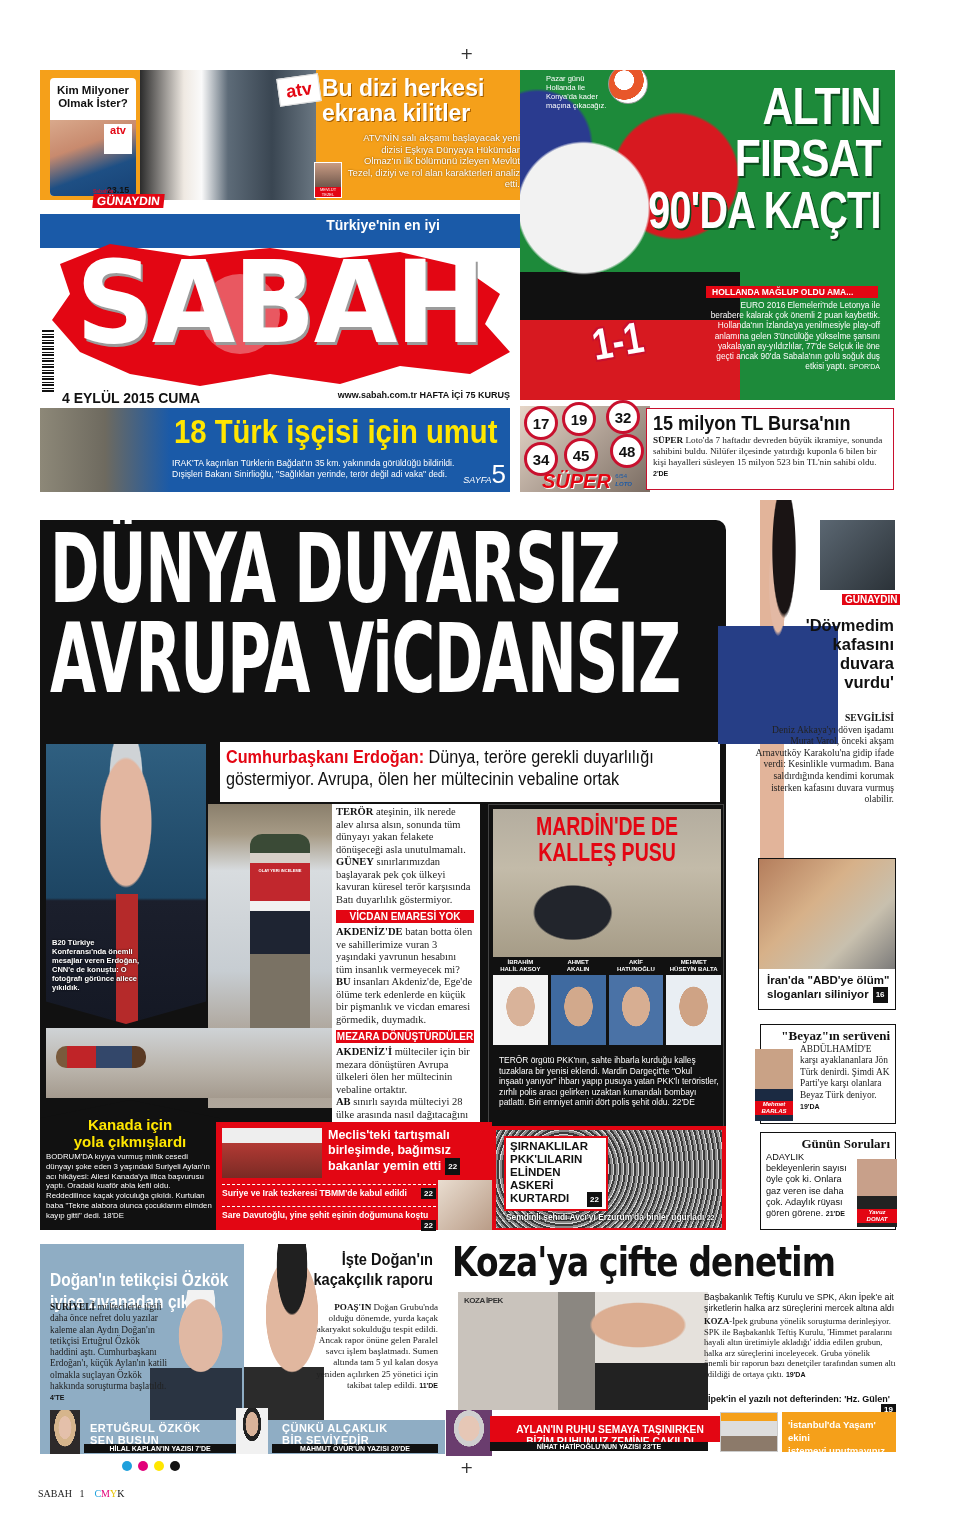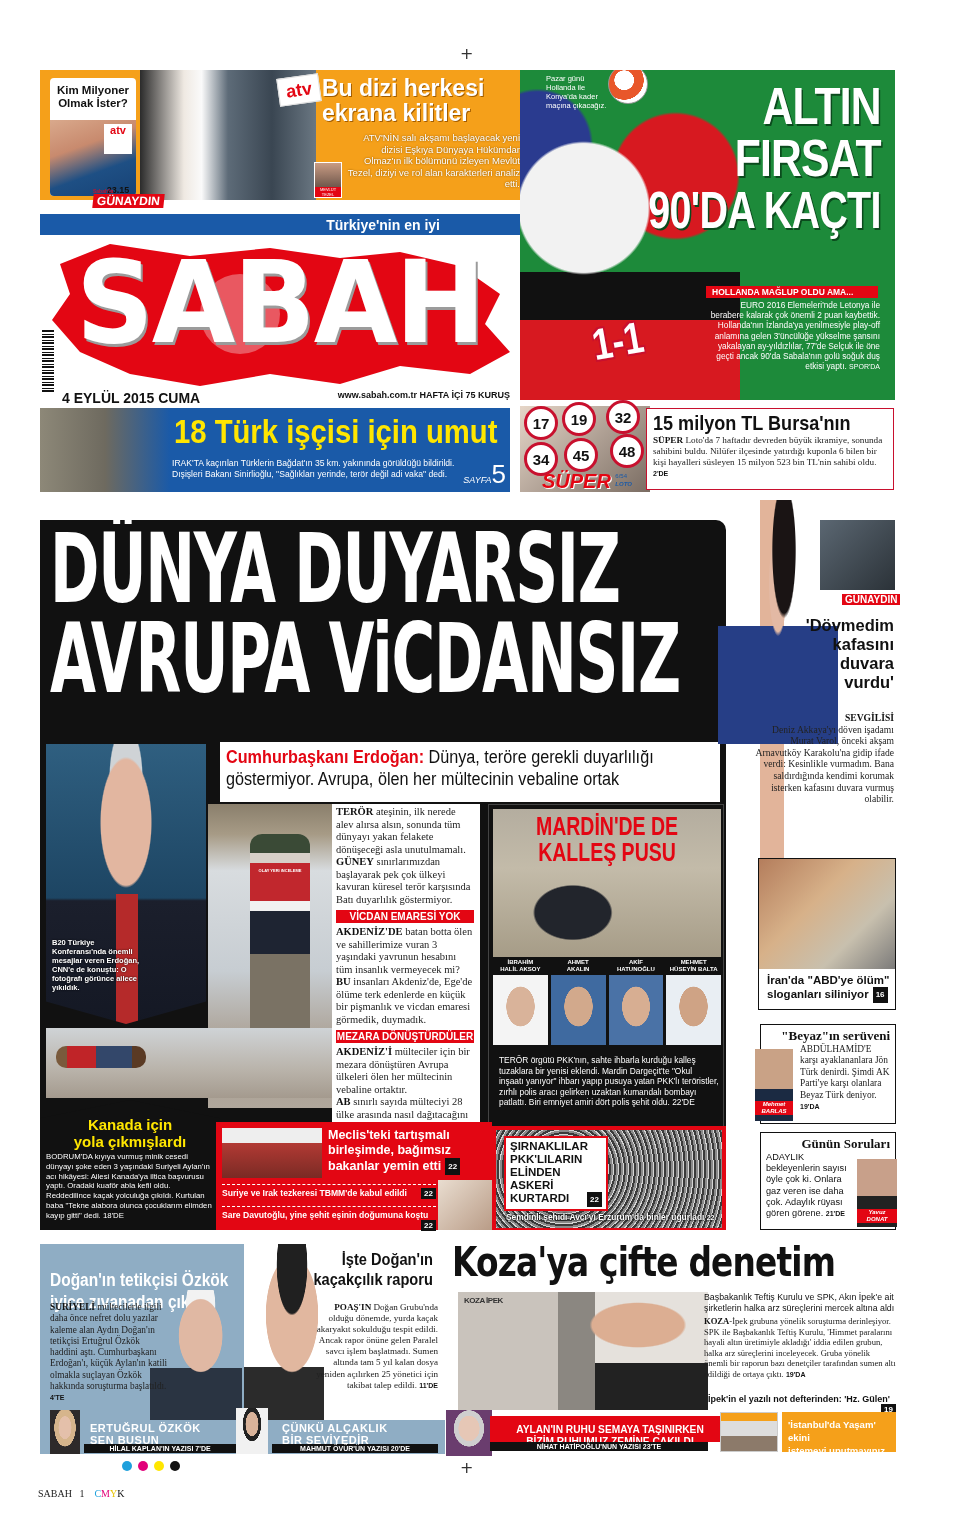--- a/index.html
+++ b/index.html
@@ -43,21 +43,21 @@
     <div style="position:absolute;bottom:0;width:100%;font-size:4px;color:#fff;background:#e30613;text-align:center;">MEVLÜT TEZEL</div>
   </div>
   <div class="abs body-sans" style="left:304px;top:62px;width:176px;color:#fff;font-size:9.5px;line-height:11.5px;text-align:right;text-shadow:0 0 2px #7a4a00;">ATV'NİN salı akşamı başlayacak yeni dizisi Eşkıya Dünyaya Hükümdar Olmaz'ın ilk bölümünü izleyen Mevlüt Tezel, diziyi ve rol alan karakterleri analiz etti.</div>
 </div>
 <div class="abs" style="left:93px;top:188px;">
   <div style="font-size:5px;color:#c8102e;font-weight:bold;">Sabah'la</div>
   <div style="background:#e30613;color:#fff;font-weight:bold;font-size:12px;padding:0 4px;transform:skewX(-6deg);">GÜNAYDIN</div>
 </div>
 
 <div class="abs" style="left:40px;top:210px;width:480px;height:192px;">
-  <div class="abs" style="left:0;top:4px;width:480px;height:21px;background:#1a5aa8;">
+  <div class="abs" style="left:0;top:4px;width:480px;height:34px;background:#1a5aa8;">
     <span style="position:absolute;right:80px;top:3px;color:#fff;font-weight:bold;font-size:14px;">Türkiye'nin en iyi</span>
   </div>
   <svg class="abs" style="left:0;top:24px;" width="480" height="160" viewBox="0 0 480 160">
     <path d="M20 30 L70 10 L150 22 L230 14 L300 24 L360 18 L420 32 L460 60 L445 90 L470 118 L430 140 L360 132 L300 150 L230 140 L160 152 L90 140 L40 118 L12 86 L30 60 Z" fill="#e30613"></path>
     <circle cx="200" cy="80" r="40" fill="#f3f3f3" opacity="0.35"></circle>
   </svg>
   <div class="abs" style="left:36px;top:38px;color:#fff;font-weight:bold;font-size:108px;line-height:110px;letter-spacing:-2px;text-shadow:2px 3px 0 #9b9b9b;font-family:'DejaVu Sans',sans-serif;transform:scaleY(1.05);">SABAH</div>
   <div class="abs" style="left:2px;top:120px;width:12px;height:62px;background:repeating-linear-gradient(0deg,#111 0 2px,#fff 2px 3px,#111 3px 4px,#fff 4px 6px);"></div>
   <div class="abs" style="left:22px;top:180px;font-weight:bold;font-size:14px;text-align:center;">4 EYLÜL 2015 CUMA</div>
   <div class="abs" style="right:10px;top:180px;font-weight:bold;font-size:9px;">www.sabah.com.tr HAFTA İÇİ 75 KURUŞ</div>

